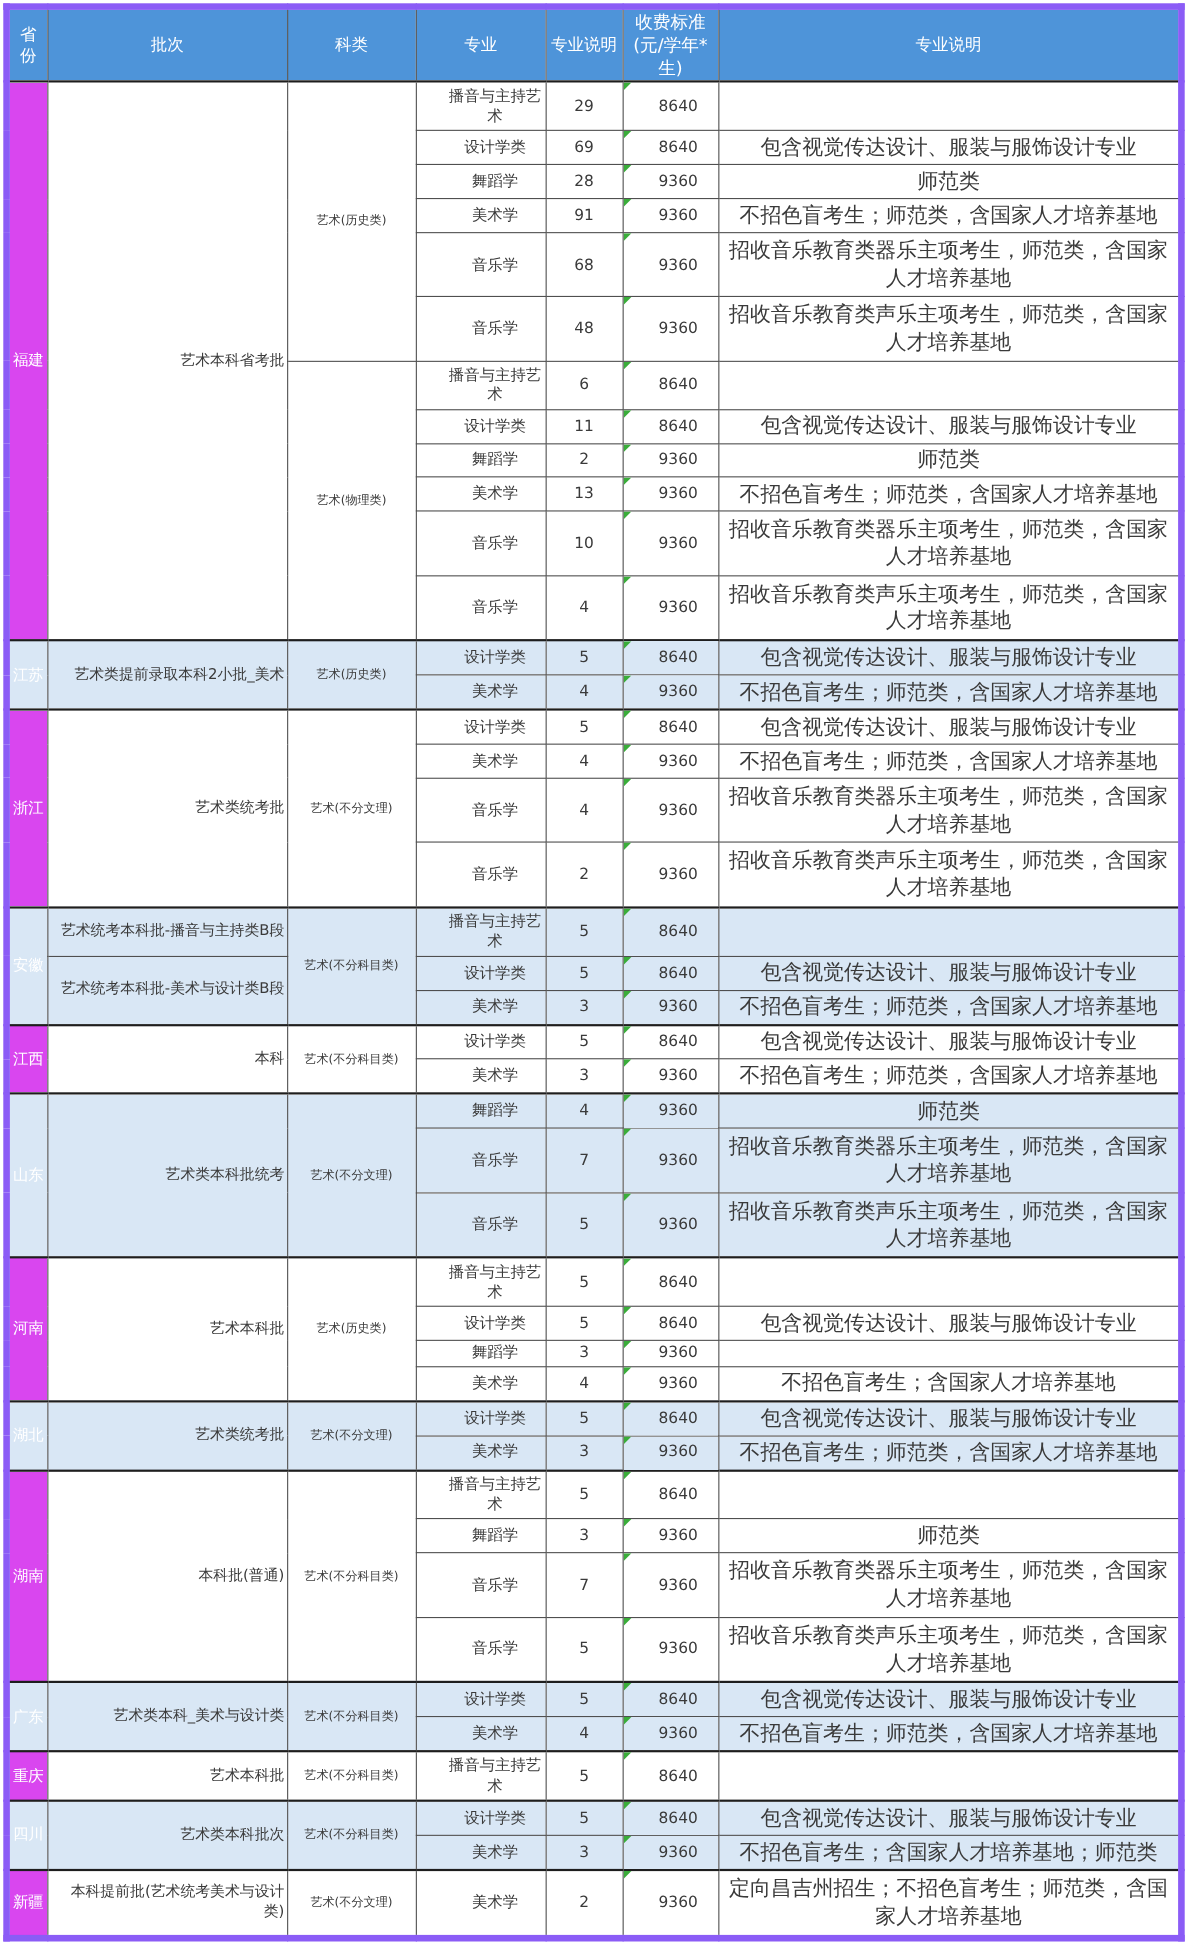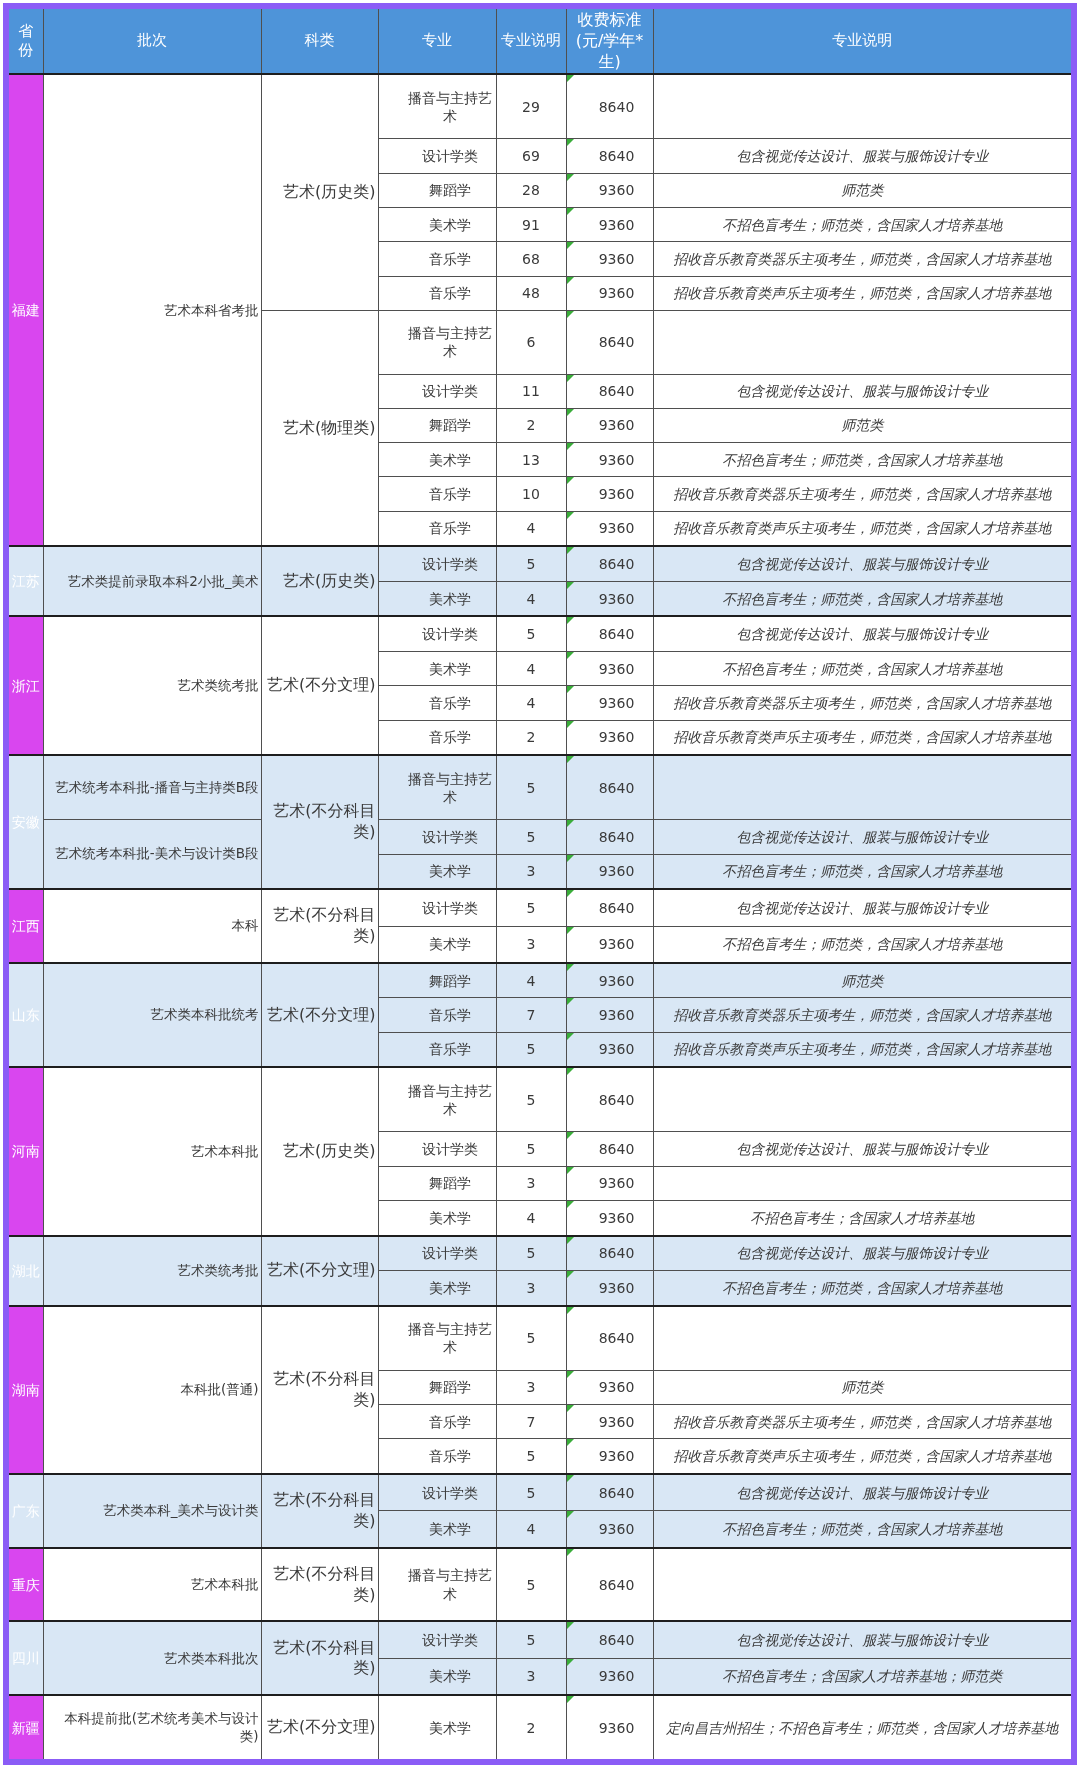--- a/index.html
+++ b/index.html
@@ -18,24 +18,24 @@
   thead tr{height:52px;}
   thead th{
     background:#4e94d9;color:#ffffff;font-weight:400;font-size:15px;
     border-bottom:2px solid #1e1e1e;
   }
   thead th.fee-h{font-size:16px;line-height:1.3;}
   thead th.fee-h span{display:block;}
   tr.band td{background:#d9e7f5;}
   td.c-prov{background:#d946ef;color:#ffffff;font-size:14px;}
   td.c-batch{font-size:13.5px;text-align:right;}
-  td.c-cat{font-size:16px;text-align:right;}
+  td.c-cat{font-size:11px;}
   td.c-major{font-size:14px;padding-left:28px;}
   td.c-plan{font-size:14px;}
-  td.c-note{font-size:14px;font-style:italic;}
+  td.c-note{font-size:19px;}
   td.c-fee{font-size:14px;position:relative;padding-left:16px;}
   td.c-fee::before{
     content:"";position:absolute;top:0;left:0;width:0;height:0;
     border-top:7px solid #3aad3a;border-right:7px solid transparent;
   }
   tr.sb td{border-top:2px solid #1e1e1e;}
 </style>
 </head>
 <body>
 

